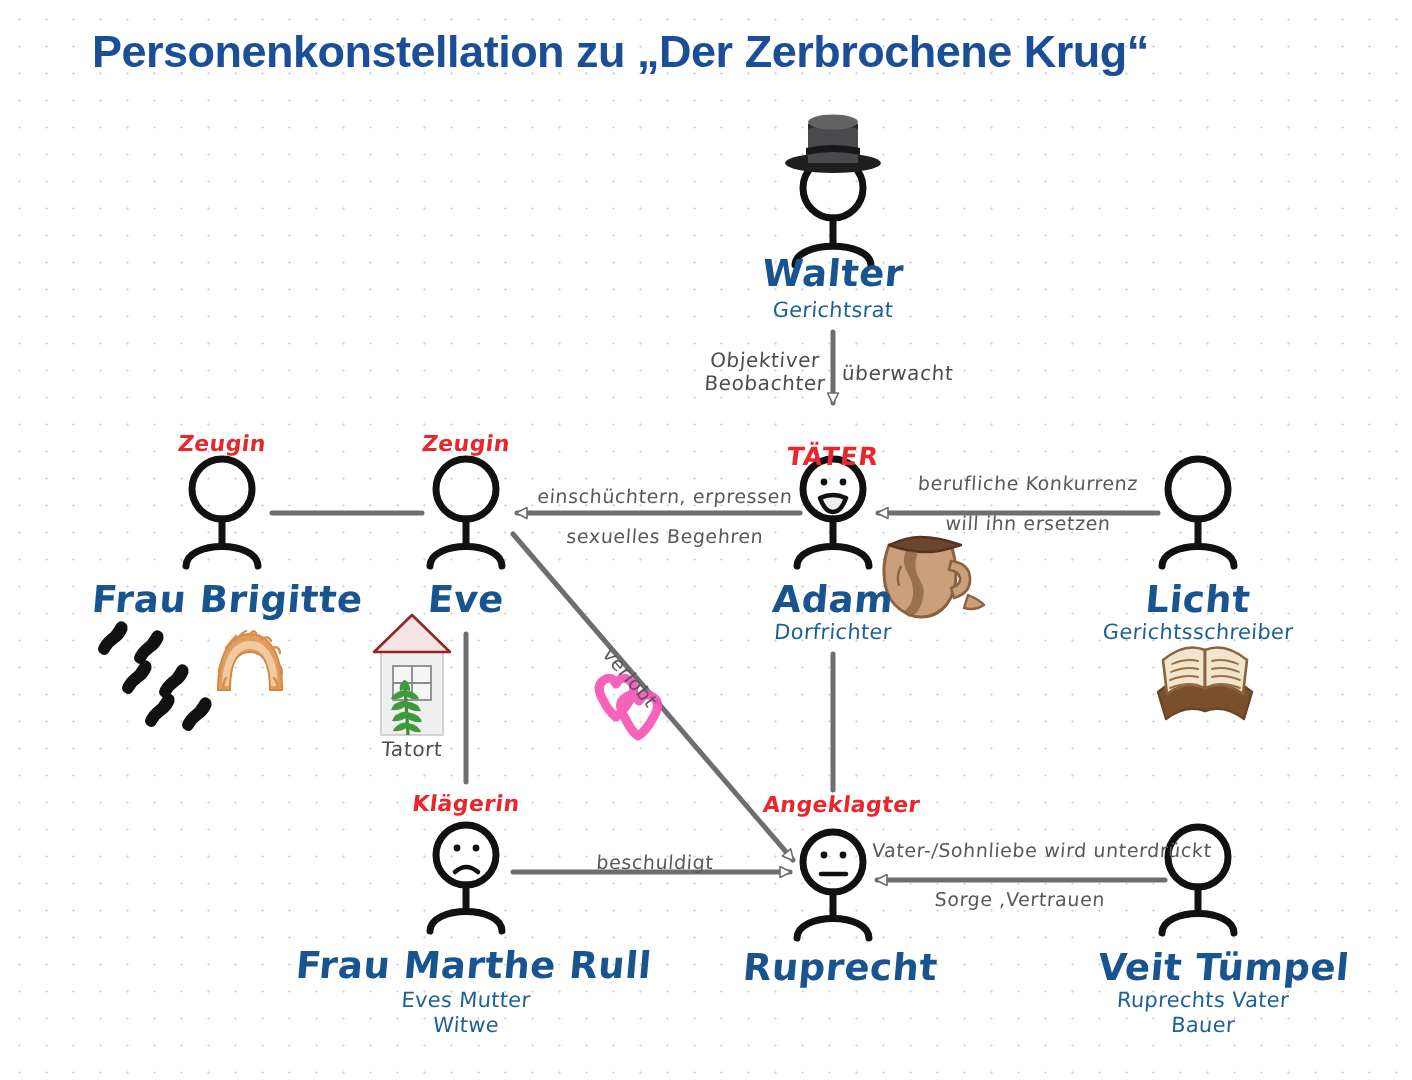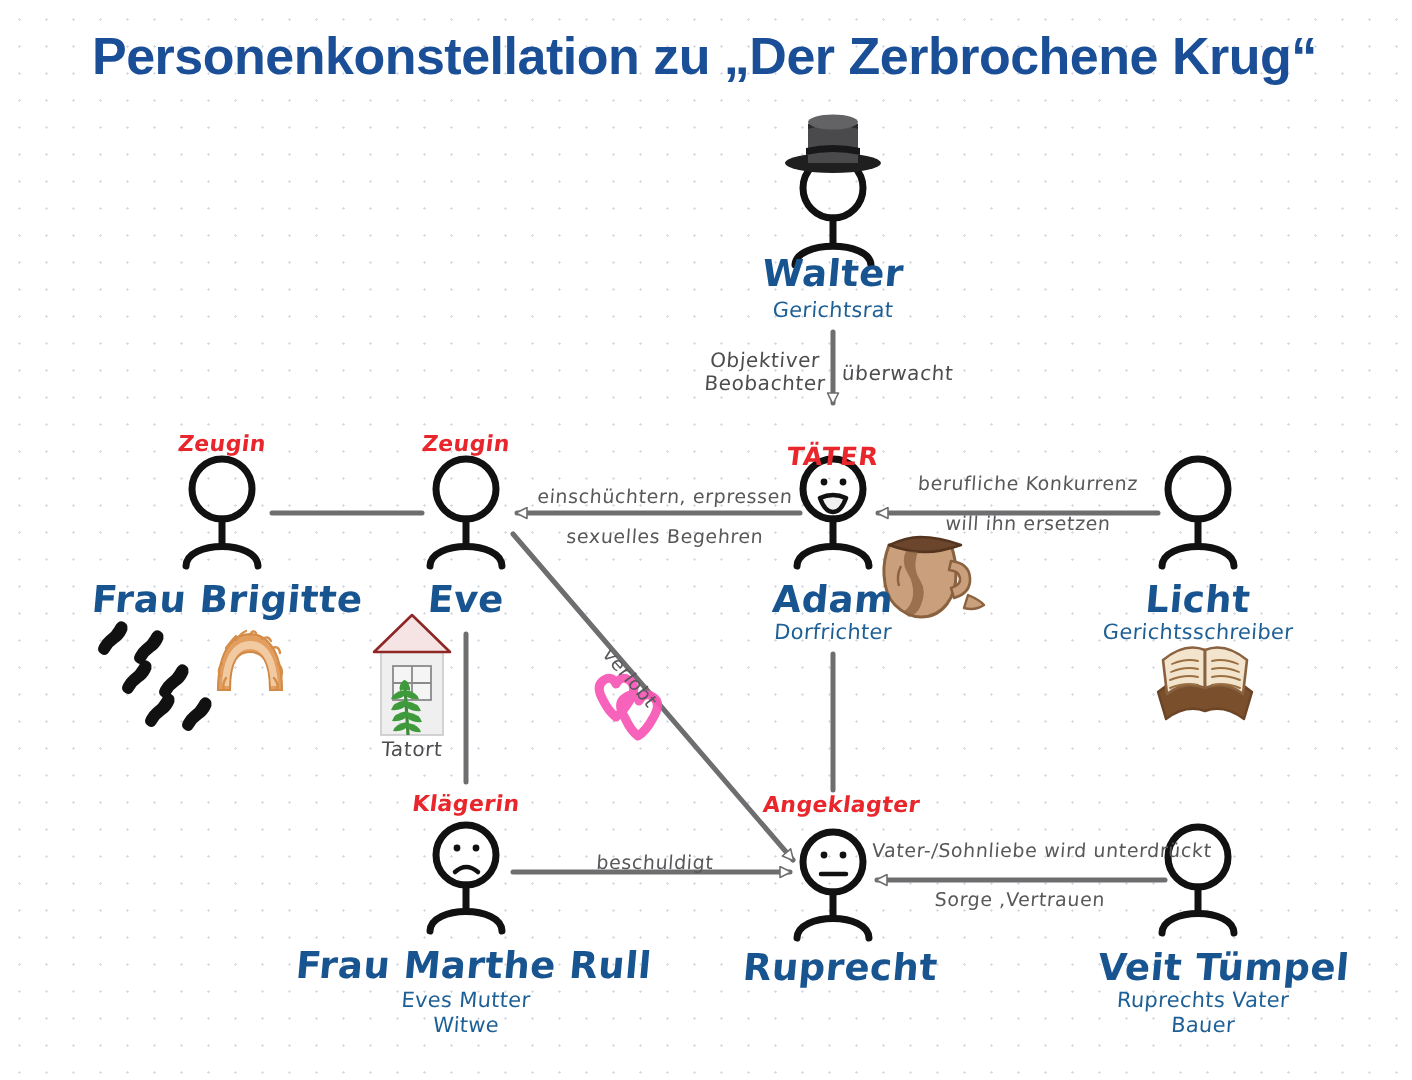--- a/index.html
+++ b/index.html
@@ -18,21 +18,21 @@
     background-position: 6px 6px;
     overflow: hidden;
   }
   
   #title {
     position: absolute;
     left: 92px; top: 26px;
     width: 1230px;
     font-family: "Liberation Sans", sans-serif;
     font-weight: bold;
-    font-size: 52px;
+    font-size: 45px;
     letter-spacing: -0.5px;
     color: #1a4e96;
     white-space: nowrap;
   }
   
   svg.layer {
     position: absolute;
     left: 0; top: 0;
     width: 1412px; height: 1080px;
     pointer-events: none;

